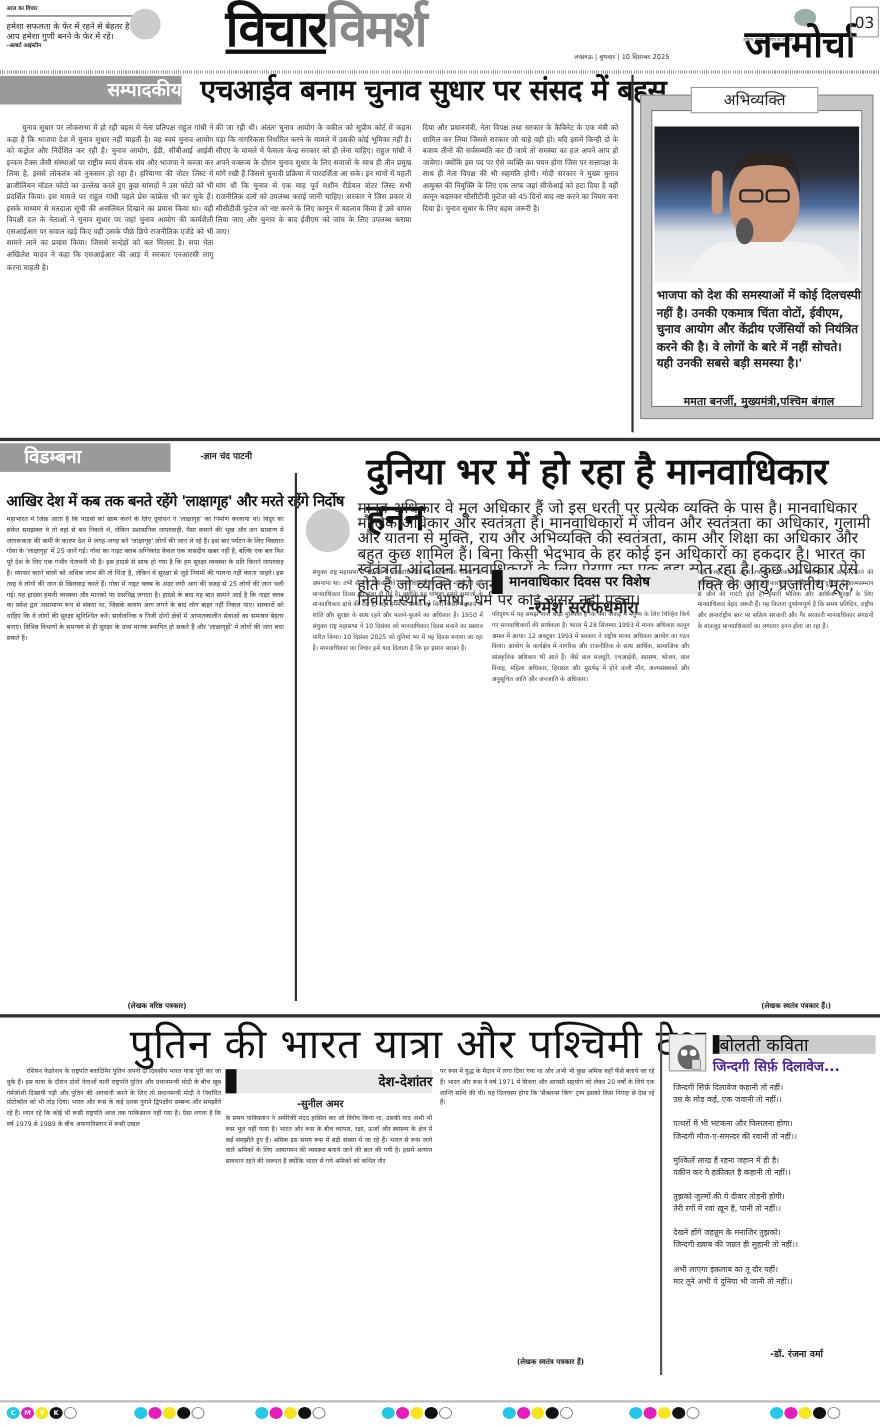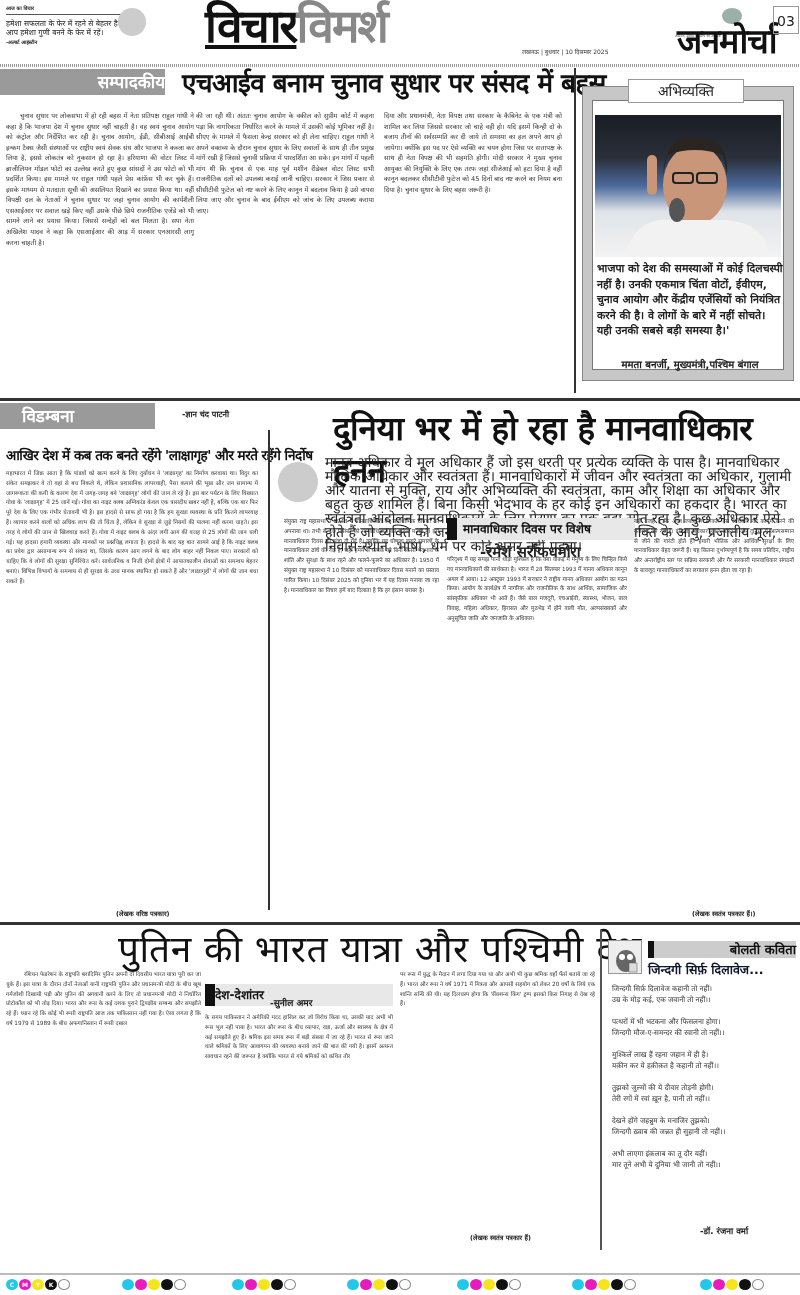--- a/index.html
+++ b/index.html
@@ -60,31 +60,31 @@
   #hr-box-byline { left: 480px; top: 541px; font-size: 15px; font-weight: bold; color: #222; }
   #hr-c2 { left: 447px; top: 555px; width: 180px; height: 352px; font-size: 5.6px; line-height: 9.8px; }
   #hr-c3 { left: 634px; top: 517px; width: 160px; height: 385px; font-size: 5.6px; line-height: 9.8px; }
   #hr-byline { left: 682px; top: 909px; font-size: 6.5px; font-weight: bold; margin-left: 10px; }
 
   #rule3 { left: 0; top: 922px; width: 800px; height: 3px; background: #333; }
 
   
   #putin-head { left: 118px; top: 927px; font-size: 37px; line-height: 46px; color: #111; font-weight: normal; letter-spacing: 0.5px; }
   #pt-c1 { left: 6px; top: 970px; width: 195px; height: 275px; font-size: 5.7px; line-height: 9.8px; text-indent: 18px; }
-  #pt-tagbox { left: 205px; top: 972px; width: 188px; height: 22px; background: #e8e8e8; border-left: 10px solid #111; font-size: 12px; font-weight: bold; line-height: 22px; text-align: left; color: #111; margin-top: 12px; }
+  #pt-tagbox { left: 205px; top: 972px; width: 188px; height: 22px; background: #e8e8e8; border-left: 10px solid #111; font-size: 12px; font-weight: bold; line-height: 22px; text-align: right; color: #111; }
   #pt-byline { left: 270px; top: 996px; font-size: 9px; font-weight: bold; color: #222; }
   #pt-c2 { left: 205px; top: 1013px; width: 188px; height: 232px; font-size: 5.7px; line-height: 9.8px; }
   #pt-c3 { left: 400px; top: 970px; width: 195px; height: 262px; font-size: 5.7px; line-height: 9.8px; }
   #pt-byline2 { left: 470px; top: 1233px; font-size: 6.5px; font-weight: bold; }
   #vline3 { left: 600px; top: 930px; width: 2px; height: 320px; background: #555; }
 
   
   #poem-icon { left: 608px; top: 940px; width: 34px; height: 34px; border: 1px solid #999; background: #eee; }
-  #poem-tag { left: 648px; top: 941px; width: 148px; height: 17px; background: #ccc; border-left: 6px solid #111; font-size: 13px; font-weight: bold; text-align: right; line-height: 17px; color: #111; }
-  #poem-title { left: 648px; top: 961px; font-size: 12.5px; font-weight: bold; color: #0f172a; }
+  #poem-tag { left: 648px; top: 941px; width: 148px; height: 17px; background: #ccc; border-left: 6px solid #111; font-size: 16px; font-weight: normal; text-align: left; line-height: 17px; color: #111; }
+  #poem-title { left: 648px; top: 961px; font-size: 12.5px; font-weight: bold; color: #4c1d95; }
   #poem-body { left: 612px; top: 983px; width: 184px; font-size: 7.2px; line-height: 11px; color: #333; }
   #poem-body .st { margin-bottom: 11px; }
   #poem-author { left: 700px; top: 1225px; font-size: 8.5px; font-weight: bold; color: #222; }
 
   
   #reg-bar { left: 0; top: 1273px; width: 800px; height: 2px; background: #bbb; }
   .reg { top: 1279px; height: 12px; display: flex; gap: 1px; }
   .dot { width: 12px; height: 11px; border-radius: 50%; font-size: 6px; color: #fff; text-align: center; line-height: 11px; font-weight: bold; }
   .c { background: #22c8e8; } .m { background: #e81bbd; } .y { background: #f5e51a; } .k { background: #111; } .t { background: #fff; border: 1px solid #888; }
 </style>

